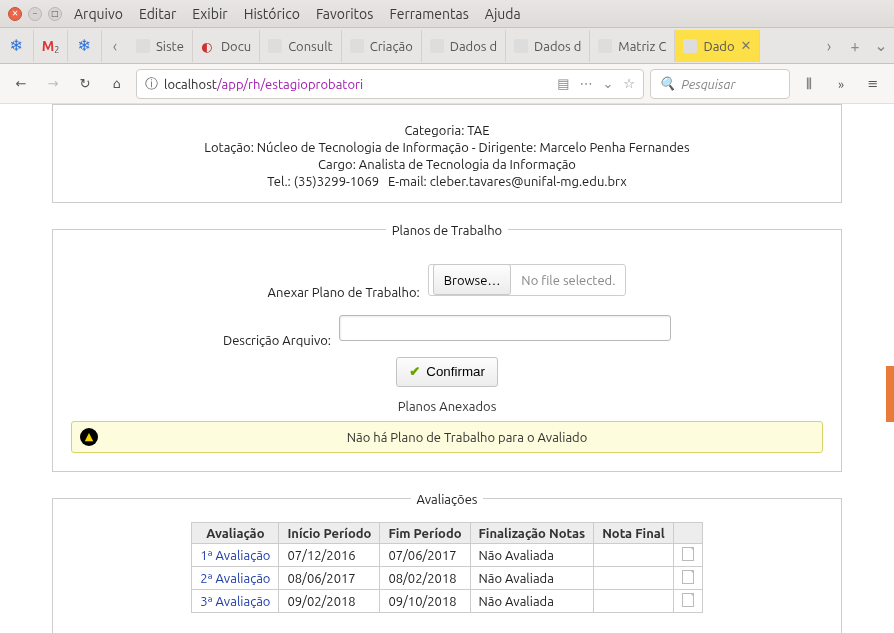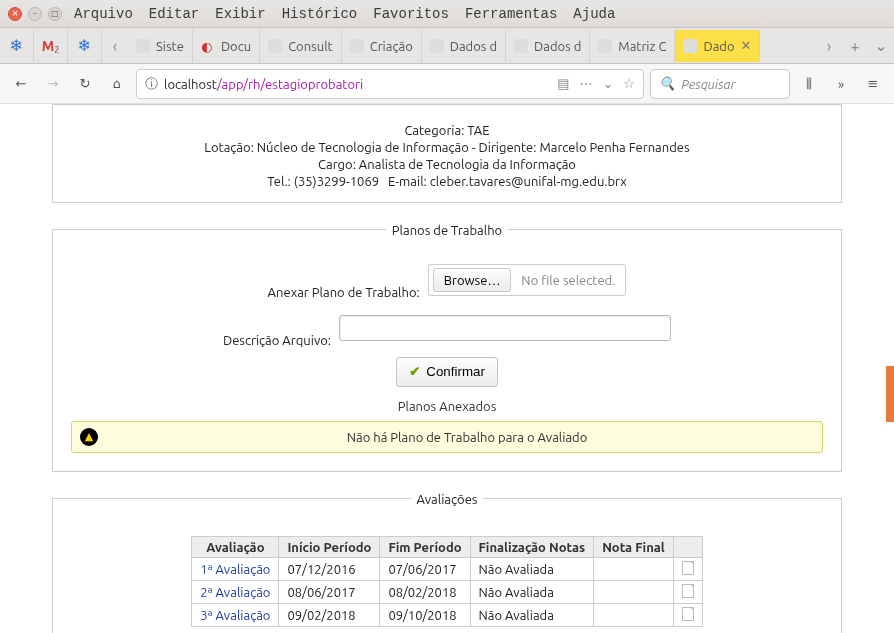--- a/index.html
+++ b/index.html
@@ -4,21 +4,21 @@
 <style>
   * { box-sizing: border-box; margin: 0; padding: 0; }
   body { font-family: "Ubuntu", "DejaVu Sans", sans-serif; font-size: 13px; background: #fff; width: 894px; height: 633px; overflow: hidden; position: relative; }
   
   
   .titlebar { height: 28px; background: linear-gradient(#e8e6e4,#dedbd8); display: flex; align-items: center; padding: 0 8px; gap: 8px; border-bottom: 1px solid #c5c2c0; }
   .win-btns { display: flex; gap: 6px; }
   .win-btn { width: 14px; height: 14px; border-radius: 50%; background: #d7d4d1; border: 1px solid #b9b6b3; display: flex; align-items: center; justify-content: center; font-size: 8px; color: #555; }
   .win-btn.close { background: #e9664b; border-color: #c4523c; color: #fff; }
   .menu { display: flex; gap: 16px; color: #3b3b3b; font-size: 14px; margin-left: 4px; }
-  .menu span { cursor: default; font-family: Liberation Mono, monospace; }
+  .menu span { cursor: default; }
 
   
   .tabstrip { height: 36px; background: #e8e6e4; display: flex; align-items: center; border-bottom: 1px solid #c5c2c0; }
   .pinned { display: flex; }
   .pinned .picon { width: 34px; height: 32px; display: flex; align-items: center; justify-content: center; border-right: 1px solid #d4d1ce; }
   .tabs { display: flex; flex: 1; overflow: hidden; }
   .tab { height: 32px; padding: 0 8px; display: flex; align-items: center; gap: 6px; border-right: 1px solid #d4d1ce; color: #555; font-size: 13px; min-width: 0; white-space: nowrap; }
   .tab .favicon { width: 14px; height: 14px; flex-shrink:0; }
   .tab.active { background: #fde047; }
   .tab .tclose { font-size: 13px; color: #777; }
@@ -39,32 +39,32 @@
   .content { padding: 0 0 20px 0; }
   .panel { border:1px solid #ccc; margin: 0 52px 20px 52px; background:#fff; }
   .info { text-align:center; padding: 17px 10px 12px 10px; color:#222; line-height:1.3; }
   
   fieldset.block { border:1px solid #ccc; margin: 0 52px 20px 52px; padding: 14px 18px 18px 18px; position:relative; }
   fieldset.block > legend { padding: 0 6px; color:#222; text-align:center; margin:0 auto; }
   
   .formrow { display:flex; align-items:center; justify-content:center; gap:8px; margin:10px 0; }
   .formrow label { color:#222;margin-top:24px; }
   .file-wrap { display:inline-flex; align-items:center; border:1px solid #cfcdca; border-radius:3px; height:32px; background:#fff; padding:0 10px 0 4px; gap:10px; }
-  .file-btn { height:24px; padding:0 10px; background:linear-gradient(#fdfdfd,#ececec); border:1px solid #c9c9c9; border-radius:3px; display:flex; align-items:center; }
+  .file-btn { height:31px; padding:0 10px; background:linear-gradient(#fdfdfd,#ececec); border:1px solid #c9c9c9; border-radius:3px; display:flex; align-items:center; }
   .file-txt { color:#888; }
   .txtinput { width:332px; height:26px; border:1px solid #b8b8b8; border-radius:3px; background:#fff; padding:0 6px; box-shadow: inset 1px 1px 2px rgba(0,0,0,.08); }
   .btn-confirm { height:30px; padding:0 12px; background:linear-gradient(#fdfdfd,#ececec); border:1px solid #c3c3c3; border-radius:3px; display:inline-flex; align-items:center; gap:6px; }
   .chk { color:#6aa100; font-weight:bold; }
   .subhdr { text-align:center; margin:12px 0 8px 0; color:#333; }
   .alert { border:1px solid #d9d36a; background:#fdfcdc; border-radius:3px; padding:6px 8px; display:flex; align-items:center; gap:22px; }
   .alert .aicon { width:18px; height:18px; border-radius:50%; background:#000; display:flex; align-items:center; justify-content:center; }
   .alert .aicon span { color:#f4d400; font-size:11px; }
   .alert .amsg { flex:1; text-align:center; color:#333; }
 
-  table.ev { border-collapse:collapse; margin:16px auto; }
+  table.ev { border-collapse:collapse; margin:2px auto; }
   table.ev th, table.ev td { border:1px solid #ccc; padding:3px 8px; font-size:13px; }
   table.ev th { background:#ededed; color:#333; font-weight:bold; }
   table.ev td { color:#222; }
   table.ev a { color:#1f3ea8; text-decoration:none; }
   .doc-icon { display:inline-block; width:12px; height:14px; border:1px solid #bbb; position:relative; background:#fff; }
   .doc-icon::after { content:""; position:absolute; right:-1px; top:-1px; width:0; height:0; border-left:4px solid transparent; border-top:4px solid #bbb; }
   
   .right-accent { position:absolute; right:0; top:262px; width:8px; height:56px; background:#e87b3a; }
 
   .snow { color:#2b6fd6; font-size:16px; }

